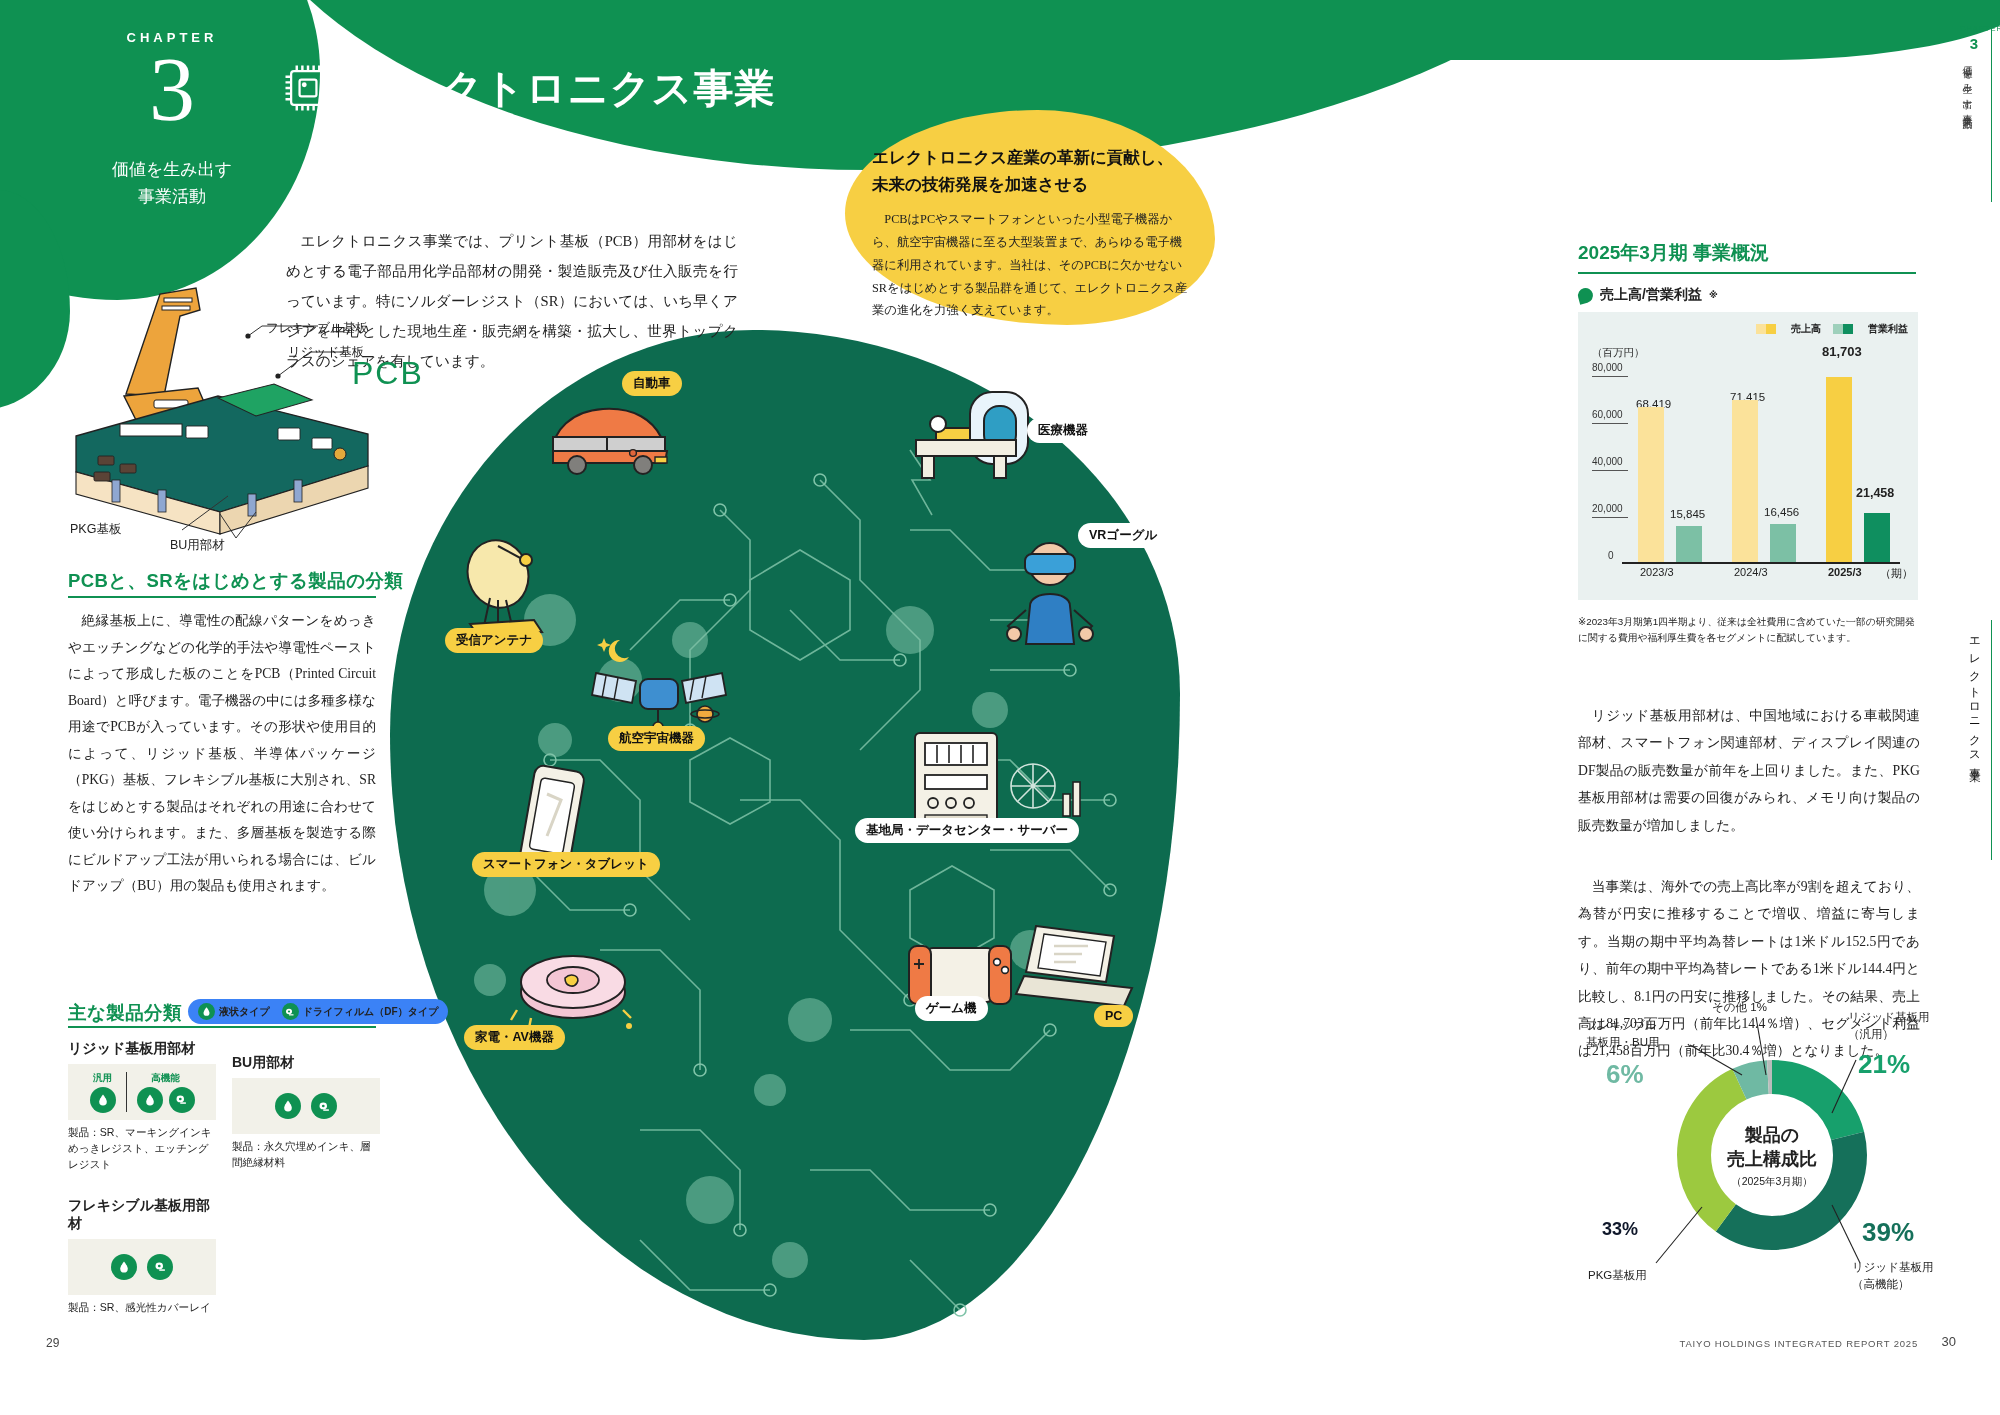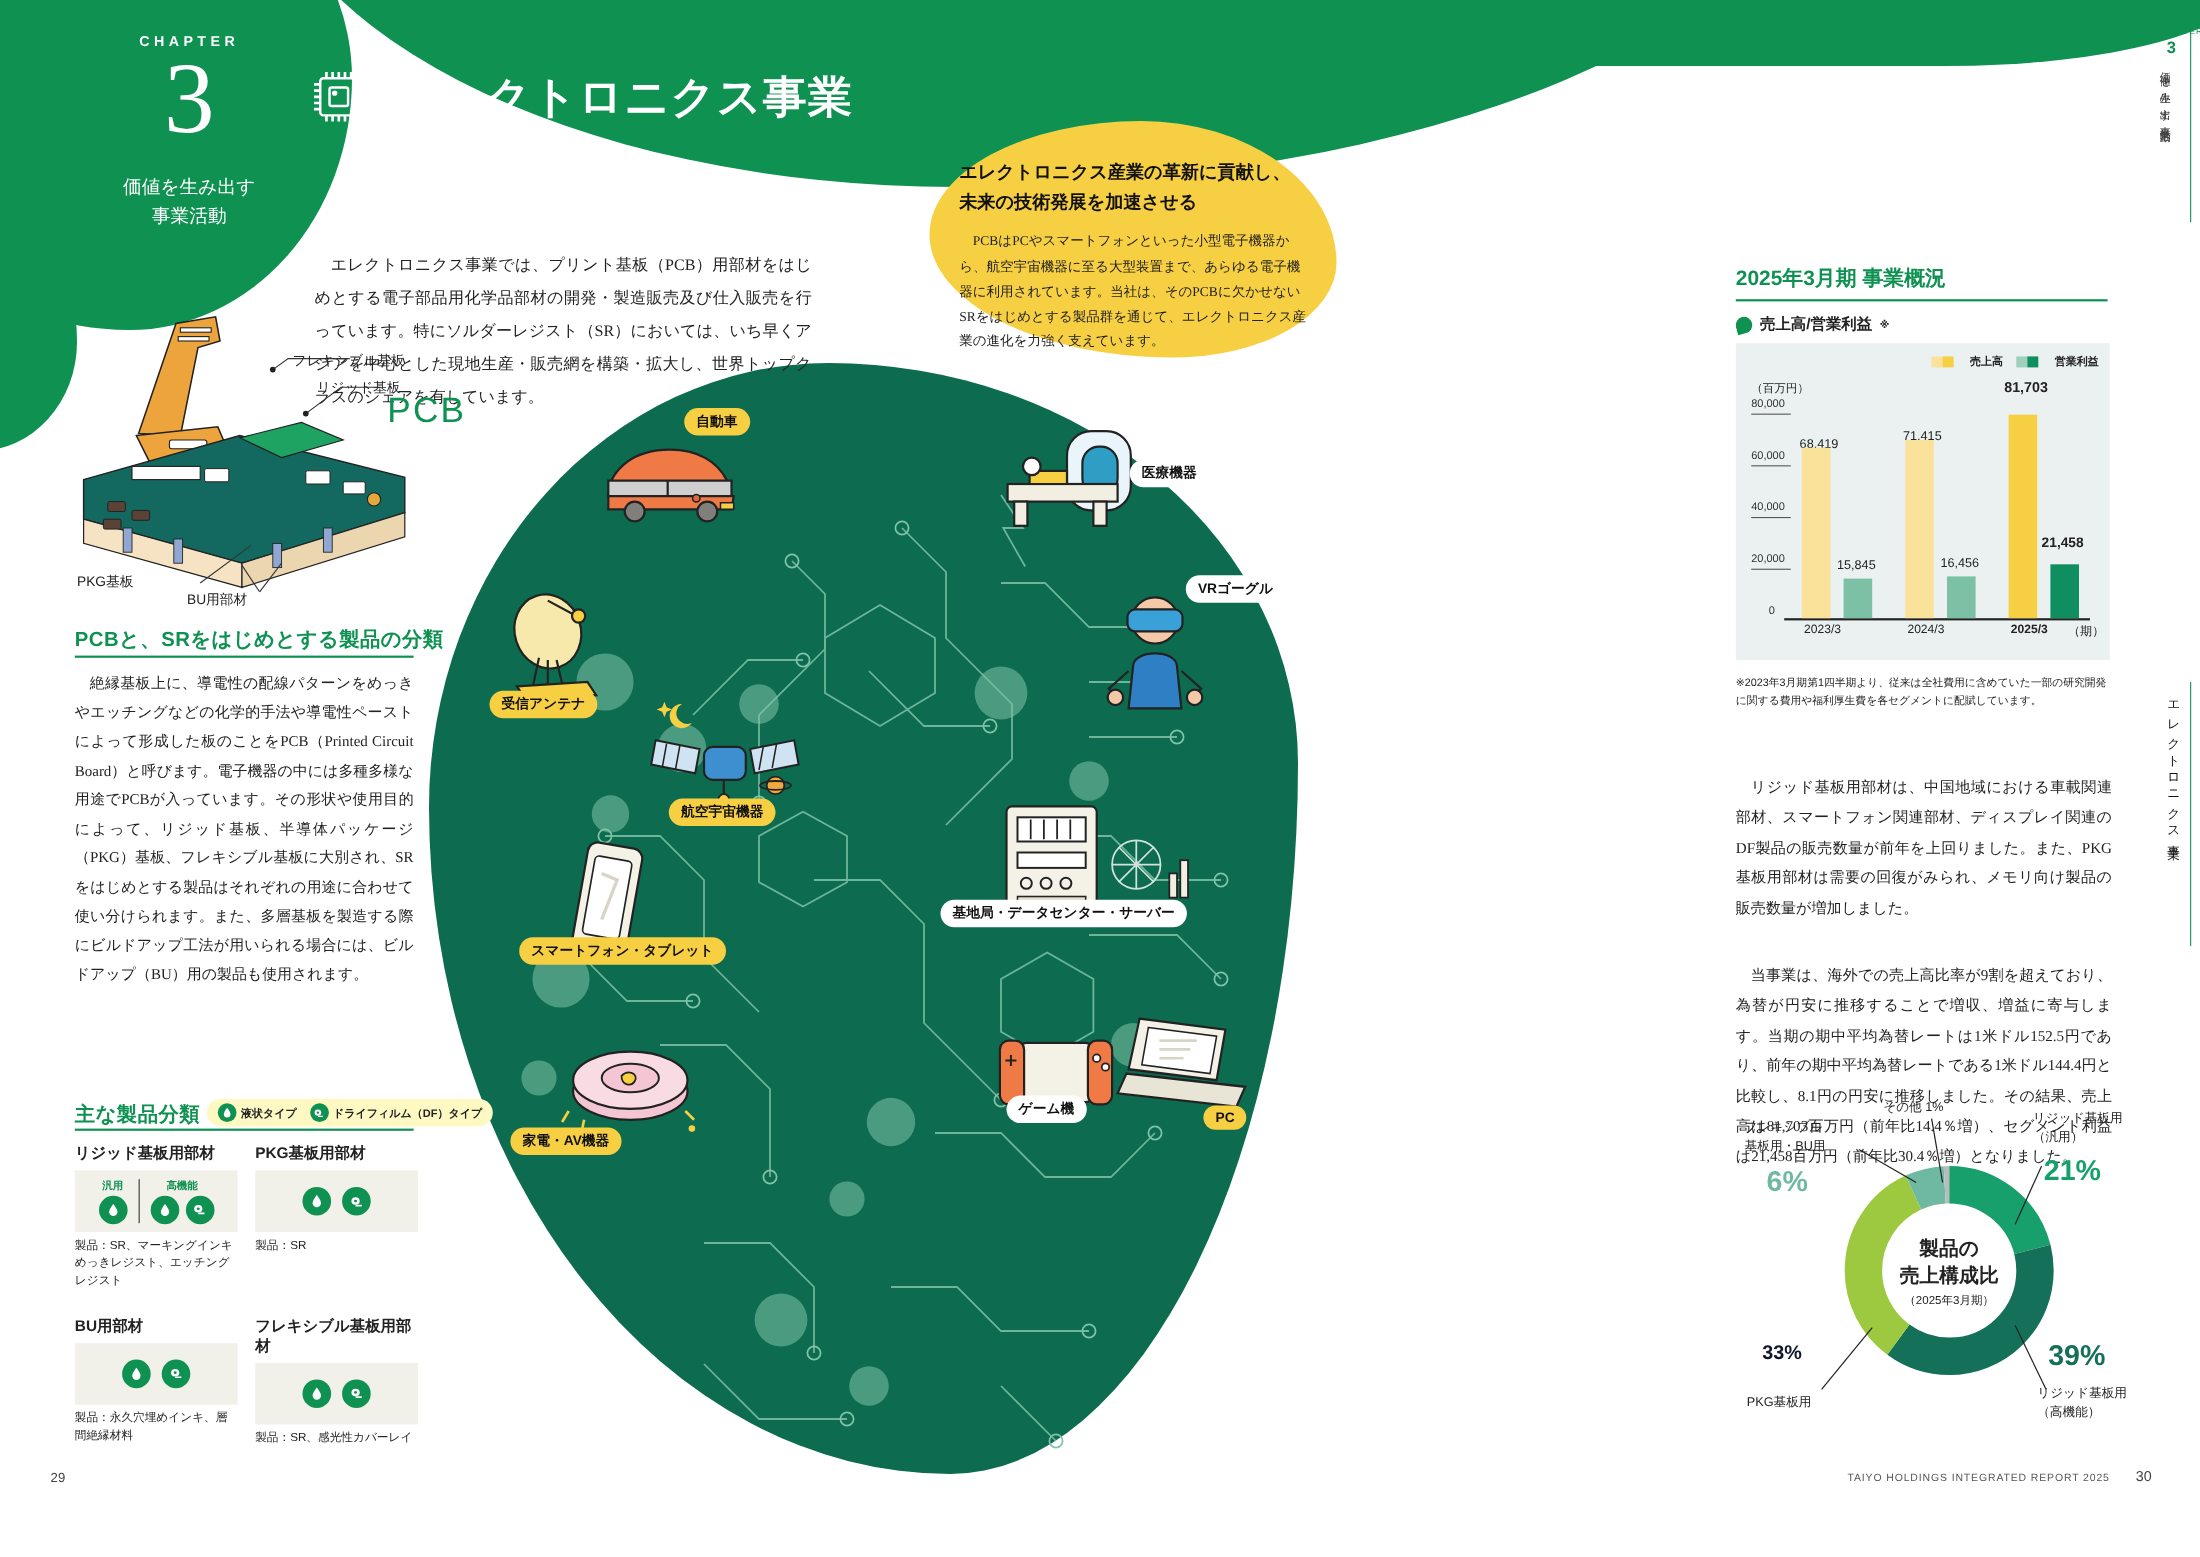--- a/index.html
+++ b/index.html
@@ -91,21 +91,21 @@
     position:absolute; z-index:6; height:2px; background:#0f9152; width:308px;
   }
   .sec-body{
     position:absolute; z-index:6; width:308px; font-size:13.6px; line-height:1.95;
     text-align:justify; font-family:"Liberation Serif","DejaVu Serif",serif;
   }
   .sec-body p{ text-indent:1em; }
 
   
   .legend-pill{
-    position:absolute; z-index:6; background:#fef9c3; border-radius:14px;
+    position:absolute; z-index:6; background:#3b82f6; border-radius:14px;
     padding:4px 10px; display:flex; gap:12px; align-items:center;
   }
   .lg-item{ display:flex; align-items:center; gap:4px; font-size:10px; font-weight:700; }
   .dot-ic{
     width:17px;height:17px;border-radius:50%;background:#0f9152;
     display:flex;align-items:center;justify-content:center;
   }
 
   
   .prod-grid{
@@ -388,38 +388,20 @@
                 <path d="M10 16.5h9v2.4h-9z" fill="#fff"></path>
               </svg>
             </span>
         </span>
       </div>
     </div>
     <div class="pdesc" style="white-space:pre-line">製品：SR、マーキングインキ
 めっきレジスト、エッチングレジスト</div>
   </div>
 
-  <div class="prod-cell">
-    <div class="pname">PKG基板用部材</div>
-    <div class="prod-box">
-      <span class="ic">
-          <svg viewBox="0 0 24 24" width="14" height="14">
-            <path d="M12 2.5C12 2.5 5.5 10.5 5.5 15a6.5 6.5 0 0013 0C18.5 10.5 12 2.5 12 2.5z" fill="#fff"></path>
-          </svg>
-        </span>
-      <span class="ic">
-          <svg viewBox="0 0 24 24" width="15" height="15">
-            <ellipse cx="10" cy="11" rx="6" ry="5.5" fill="#fff"></ellipse>
-            <ellipse cx="10" cy="11" rx="2.2" ry="2" fill="#0f9152"></ellipse>
-            <path d="M10 16.5h9v2.4h-9z" fill="#fff"></path>
-          </svg>
-        </span>
-    </div>
-    <div class="pdesc">製品：SR</div>
-  </div>
 
   <div class="prod-cell" style="margin-top:14px">
     <div class="pname">BU用部材</div>
     <div class="prod-box">
       <span class="ic">
           <svg viewBox="0 0 24 24" width="14" height="14">
             <path d="M12 2.5C12 2.5 5.5 10.5 5.5 15a6.5 6.5 0 0013 0C18.5 10.5 12 2.5 12 2.5z" fill="#fff"></path>
           </svg>
         </span>
       <span class="ic">

